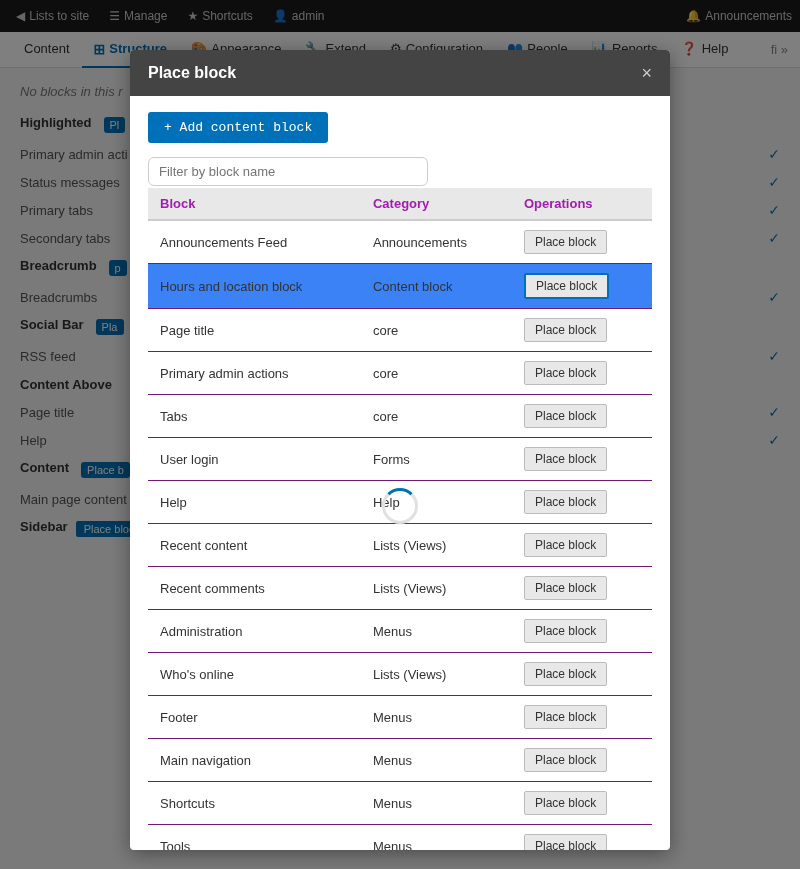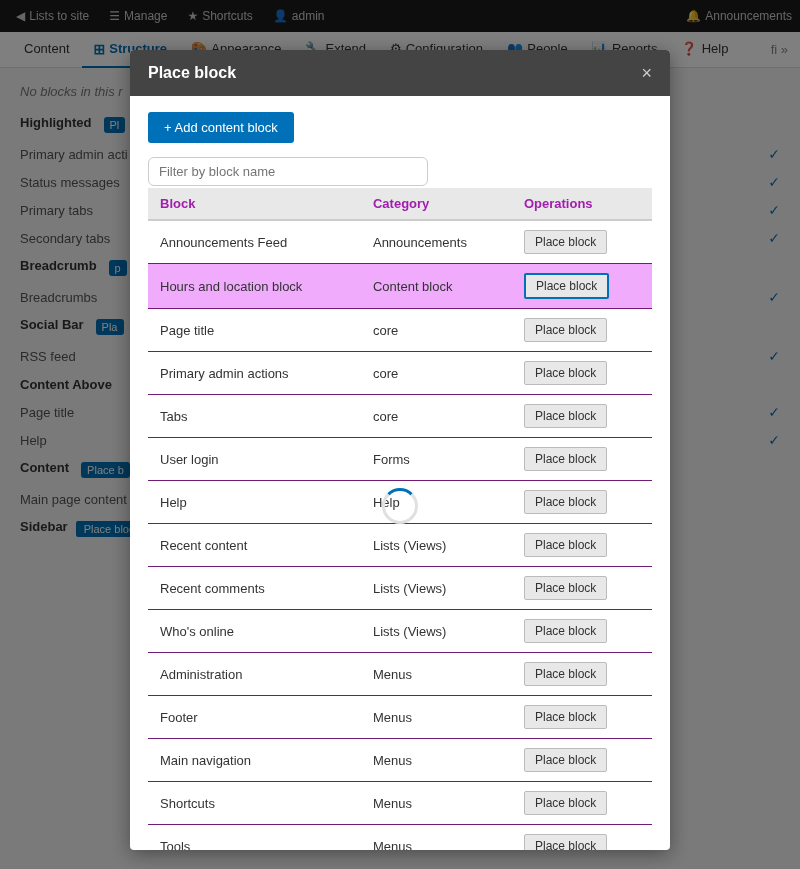--- a/index.html
+++ b/index.html
@@ -182,20 +182,21 @@
     .add-content-btn {
       background: #0071b8;
       color: white;
       border: none;
       padding: 8px 16px;
       font-size: 13px;
       cursor: pointer;
       border-radius: 3px;
       margin-bottom: 14px;
       display: inline-block;
+      font-family: Liberation Mono, monospace;
     }
 
     .filter-input {
       width: 100%;
       max-width: 280px;
       padding: 6px 10px;
       border: 1px solid #ccc;
       font-size: 13px;
       border-radius: 6px;
       margin-bottom: 2px;
@@ -216,21 +217,21 @@
       font-weight: bold;
       color: #a21caf;
       border-bottom: 2px solid #ccc;
     }
     .blocks-table td {
       padding: 9px 12px;
       border-bottom: 1px solid #701a75;
       color: #333;
       vertical-align: middle;
     }
-    .blocks-table tr.highlighted td { background: #f0abfc; margin-top: 24px; }
+    .blocks-table tr.highlighted td { background: #3b82f6; margin-top: 24px; }
 
     .place-btn {
       background: #e8e8e8;
       color: #333;
       border: 1px solid #bbb;
       padding: 4px 10px;
       font-size: 12px;
       cursor: pointer;
       border-radius: 2px;
       white-space: nowrap;
@@ -468,27 +469,27 @@
             <td>Recent content</td>
             <td>Lists (Views)</td>
             <td><button class="place-btn">Place block</button></td>
           </tr>
           <tr>
             <td>Recent comments</td>
             <td>Lists (Views)</td>
             <td><button class="place-btn">Place block</button></td>
           </tr>
           <tr>
+            <td>Administration</td>
+            <td>Menus</td>
+            <td><button class="place-btn">Place block</button></td>
+          </tr>
+          <tr>
             <td>Who's online</td>
             <td>Lists (Views)</td>
-            <td><button class="place-btn">Place block</button></td>
-          </tr>
-          <tr>
-            <td>Administration</td>
-            <td>Menus</td>
             <td><button class="place-btn">Place block</button></td>
           </tr>
           <tr>
             <td>Footer</td>
             <td>Menus</td>
             <td><button class="place-btn">Place block</button></td>
           </tr>
           <tr>
             <td>Main navigation</td>
             <td>Menus</td>

